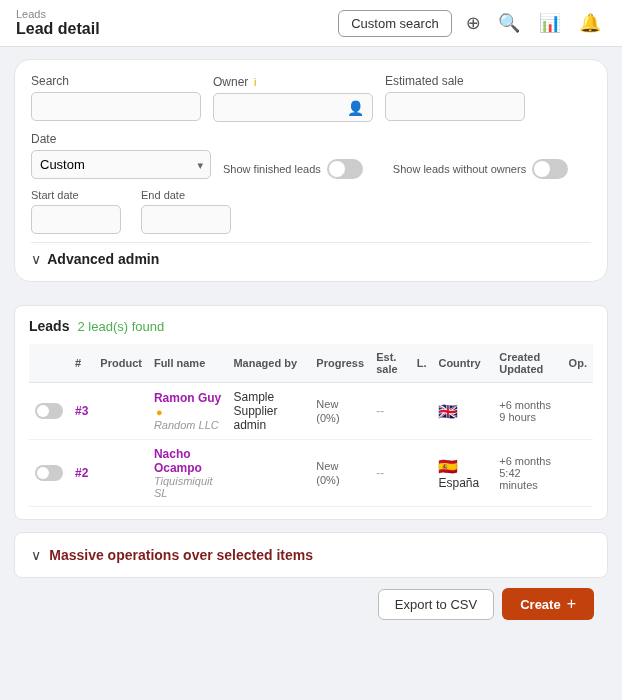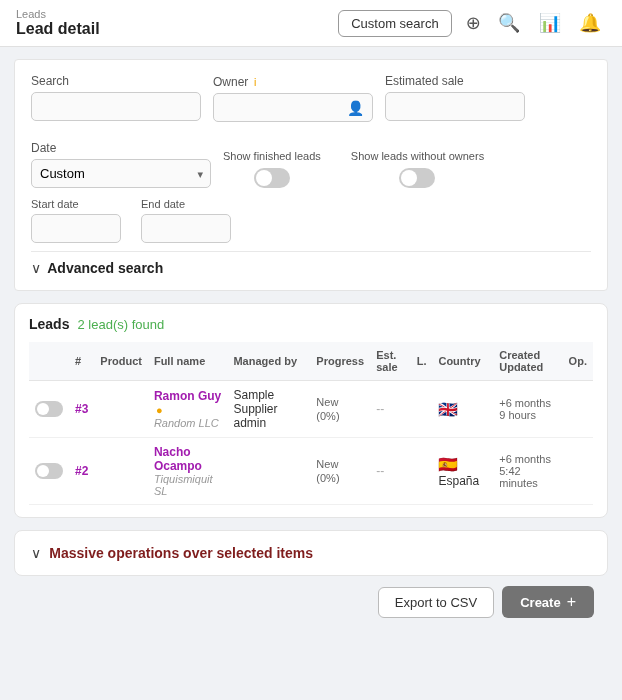--- a/index.html
+++ b/index.html
@@ -36,23 +36,23 @@
       background: none;
       border: none;
       cursor: pointer;
       font-size: 18px;
       color: #555;
       padding: 2px 4px;
     }
     .main-content { padding: 12px 14px; }
     .search-panel {
       background: #fff;
-      border-radius: 4px;
+      border-radius: 16px;
       padding: 14px 16px 10px;
-      margin-bottom: 12px;
+      margin-bottom: 23px;
       border: 1px solid #e4e4e4;
     }
     .search-row { display: flex; gap: 12px; align-items: flex-start; margin-bottom: 10px; }
     .field-group { display: flex; flex-direction: column; gap: 4px; }
     .field-group label { font-size: 12px; color: #555; font-weight: 500; }
     .field-group label .info-icon { color: #f0a500; font-size: 11px; margin-left: 2px; }
     .text-input {
       border: 1px solid #ccc;
       border-radius: 5px;
       padding: 6px 8px;
@@ -90,21 +90,21 @@
       content: '▾';
       position: absolute;
       right: 8px;
       top: 50%;
       transform: translateY(-50%);
       pointer-events: none;
       color: #666;
       font-size: 11px;
     }
     .toggle-group { display: flex; gap: 30px; align-items: center; }
-    .toggle-item { display: flex; flex-direction: column; align-items: center; gap: 6px; font-size: 12px; color: #555; }
+    .toggle-item { display: flex; flex-direction: row; align-items: center; gap: 6px; font-size: 12px; color: #555; }
     .toggle {
       width: 36px;
       height: 20px;
       background: #ccc;
       border-radius: 10px;
       position: relative;
       cursor: pointer;
     }
     .toggle::after {
       content: '';
@@ -201,21 +201,21 @@
     .export-btn {
       border: 1.5px solid #bbb;
       border-radius: 6px;
       background: #fff;
       padding: 7px 16px;
       font-size: 13px;
       cursor: pointer;
       color: #333;
     }
     .create-btn {
-      background: #737373;
+      background: #c2410c;
       border: none;
       border-radius: 6px;
       padding: 7px 18px;
       font-size: 13px;
       font-weight: 700;
       color: #fff;
       cursor: pointer;
       display: flex;
       align-items: center;
       gap: 6px;
@@ -310,21 +310,21 @@
       <div class="field-group">
         <label>End date</label>
         <input type="text" class="text-input" style="width: 90px;">
       </div>
     </div>
 
     <div class="separator"></div>
 
     <div class="advanced-search-row">
       <span class="chevron-icon">∨</span>
-      <span class="advanced-label">Advanced search</span>
+      <span class="advanced-label">Advanced admin</span>
     </div>
 
   </div>
 
   <div class="leads-panel">
     <div class="leads-header">
       <span class="leads-title">Leads</span>
       <span class="leads-count">2 lead(s) found</span>
     </div>
 

